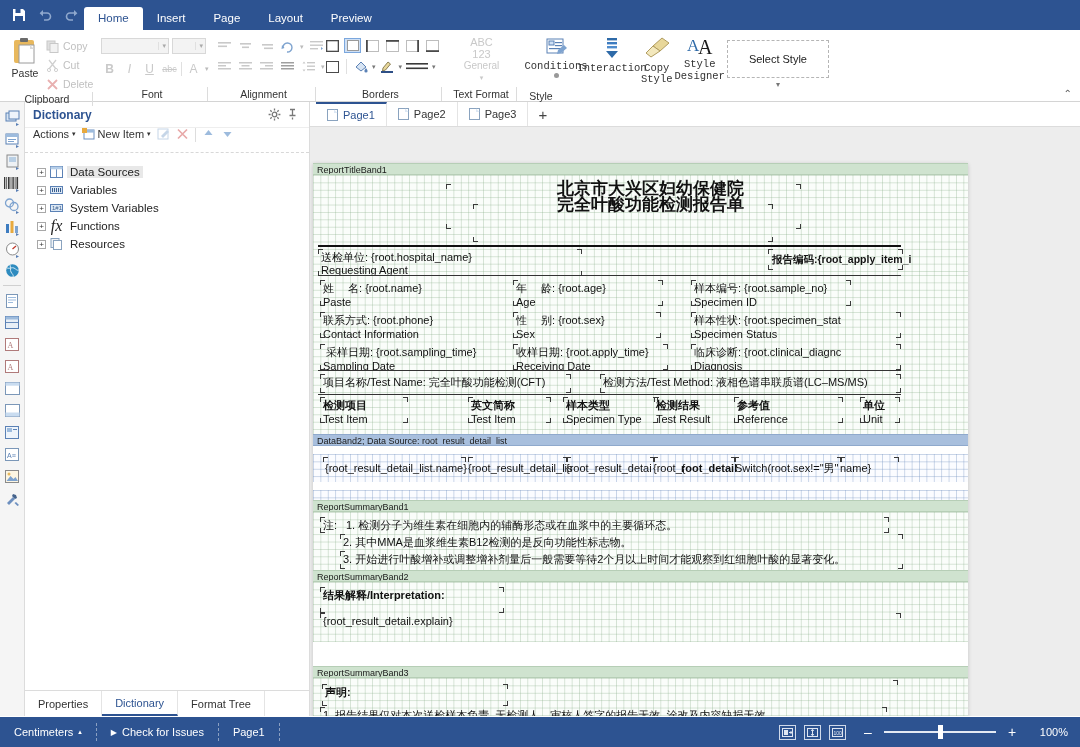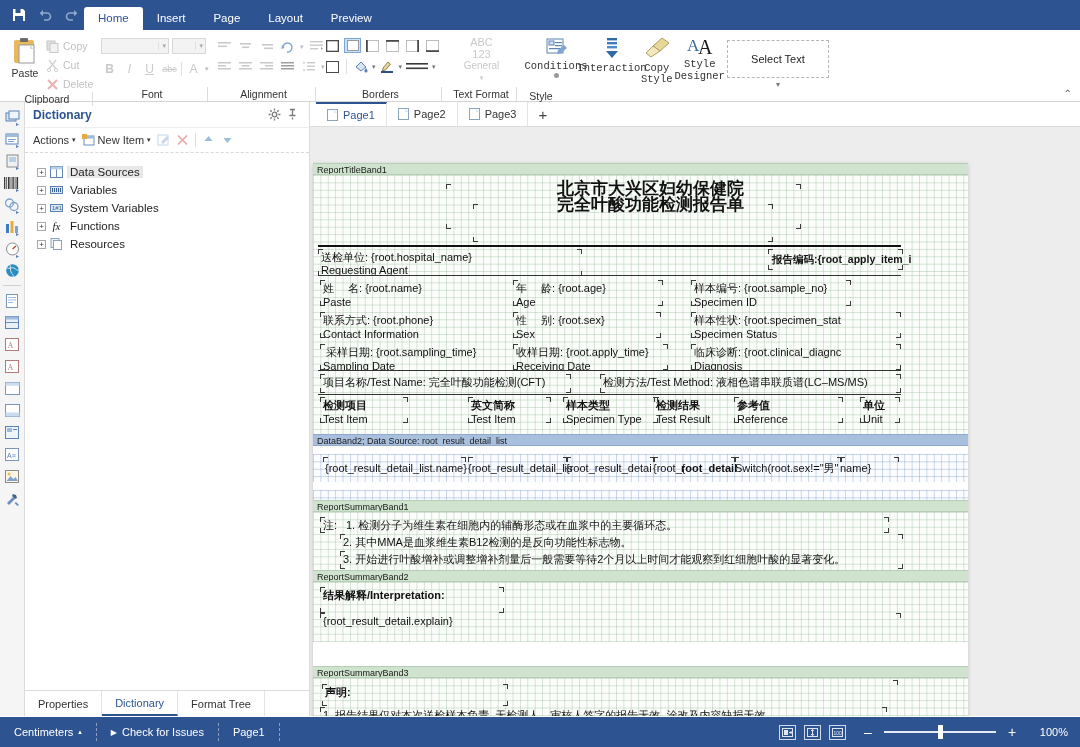--- a/index.html
+++ b/index.html
@@ -80,21 +80,21 @@
   .stripicon { width:22px; height:21px; display:flex; align-items:center; justify-content:center; position:relative; }
   .stripicon .tri { position:absolute; right:4px; bottom:0px; font-size:6px; color:#5a7fb5; }
   .strip-sep { width:18px; height:1px; background:#d0d0d0; margin:3px 0; }
 
   
   #dict-panel { width:285px; background:#fff; border-right:1px solid #dcdcdc; display:flex; flex-direction:column; }
   #dict-head { height:25px; display:flex; align-items:center; padding:0 8px; }
   #dict-title { color:#2d5391; font-weight:bold; font-size:12px; flex:1; }
   .dh-icon { width:18px; height:18px; display:flex; align-items:center; justify-content:center; color:#666; }
   #dict-toolbar {
-    height:26px; display:flex; align-items:center; gap:6px; padding:0 8px;
+    height:26px; display:flex; align-items:flex-start; gap:6px; padding:0 8px;
     border-top:1px solid #eee; border-bottom:1px dashed #d8d8d8; font-size:11px;
   }
   .dt-item { display:flex; align-items:center; gap:3px; color:#333; }
   .dt-item.dim { color:#c9c9c9; }
   .dt-sep { width:1px; height:14px; background:#ddd; }
   #dict-tree { flex:1; padding:10px 0 0 12px; }
   .tnode { display:flex; align-items:center; gap:4px; height:18px; font-size:11.5px; color:#222; }
   .tplus { width:9px; height:9px; border:1px solid #a8a8a8; background:#fff; font-size:8px; line-height:7px; text-align:center; color:#333; }
   .tnode .tlabel { padding:0 3px; }
   .tnode.sel .tlabel { background:#e8e8e8; }
@@ -460,21 +460,21 @@
       </div>
       <div class="styleitem">
         <svg width="30" height="22" viewBox="0 0 30 22">
           <text x="2" y="15" font-family="Liberation Serif, serif" font-size="17" fill="#2e6aa8">A</text>
           <text x="13" y="18" font-family="Liberation Serif, serif" font-size="20" fill="#1a1a1a">A</text>
         </svg>
         <div class="lbl">Style</div>
         <div class="lbl">Designer</div>
       </div>
       <div class="selstyle-wrap">
-        <div class="selstyle">Select Text</div>
+        <div class="selstyle">Select Style</div>
         <div class="selstyle-car">▾</div>
       </div>
     </div>
     <div class="rglabel nodiv" style="margin-left:-115px; width:270px">Style</div>
   </div>
 
   <div style="flex:1"></div>
   <div class="collapse-ribbon">⌃</div>
 </div>
 
@@ -696,21 +696,21 @@
       <div class="tnode">
         <span class="tplus">+</span>
         <svg width="13" height="12">
             <rect x="0.5" y="2.5" width="12" height="7" fill="#dde8f4" stroke="#5b81b5"></rect>
             <text x="2" y="8" font-size="6" fill="#3a5f8f" font-family="Liberation Sans, sans-serif">1#1</text>
           </svg>
         <span class="tlabel">System Variables</span>
       </div>
       <div class="tnode">
         <span class="tplus">+</span>
-        <span style="width:13px;text-align:center;font-style:italic;font-family:'Liberation Serif',serif;font-size:11px">fx</span>
+        <span style="width:13px;text-align:center;font-style:italic;font-family:'Liberation Serif',serif;font-size:16px">fx</span>
         <span class="tlabel">Functions</span>
       </div>
       <div class="tnode">
         <span class="tplus">+</span>
         <svg width="13" height="12">
             <rect x="1" y="0.5" width="8" height="9" fill="#eef2f6" stroke="#8aa3bf"></rect>
             <rect x="3.5" y="2.5" width="8" height="9" fill="#fff" stroke="#8aa3bf"></rect>
           </svg>
         <span class="tlabel">Resources</span>
       </div>

